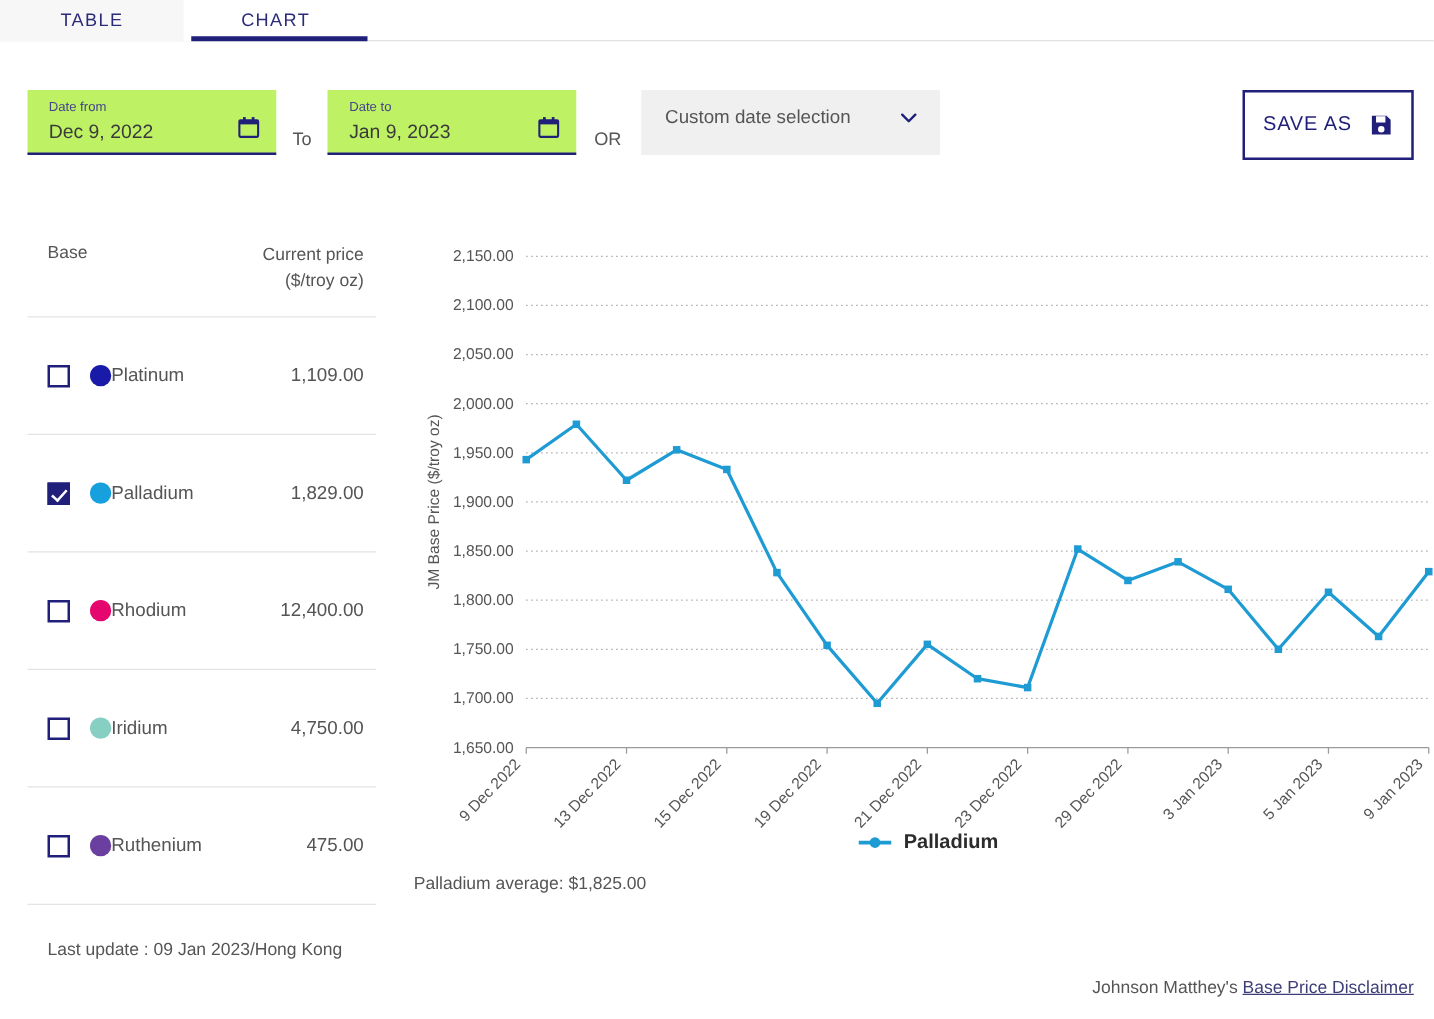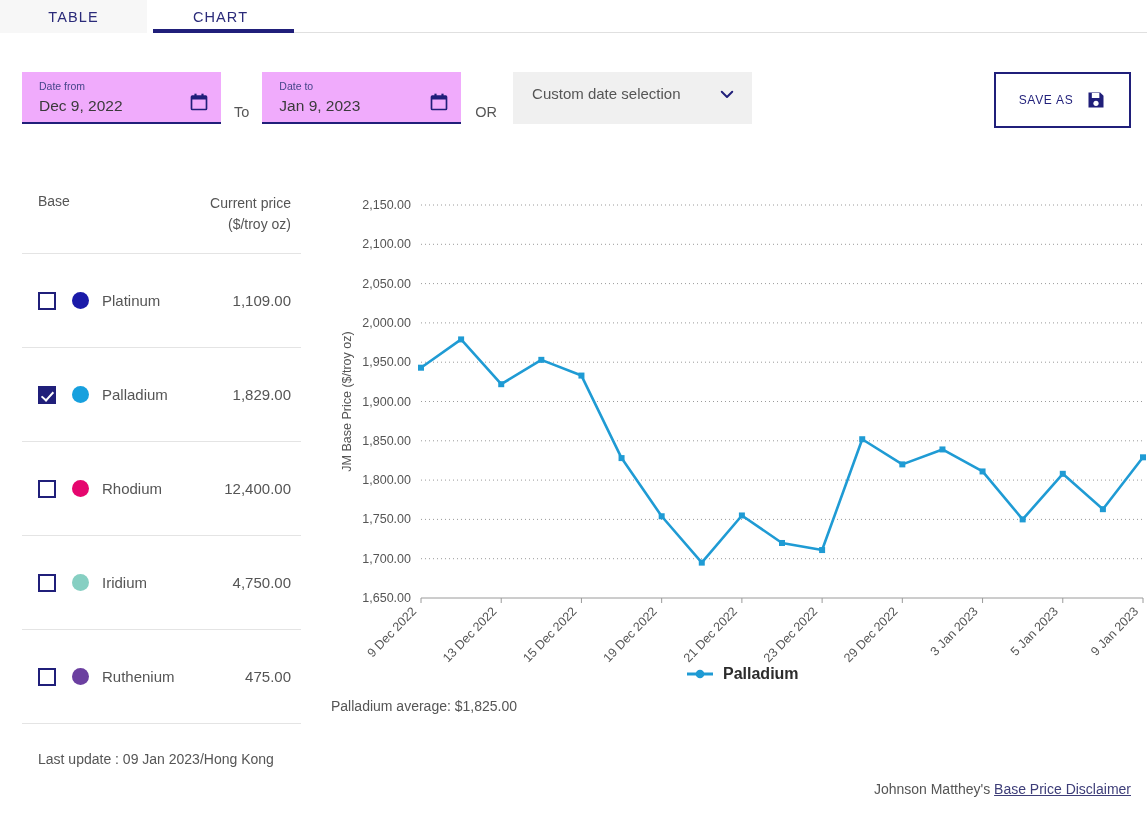--- a/index.html
+++ b/index.html
@@ -31,21 +31,21 @@
     content: ""; position: absolute; left: 6px; right: 0; bottom: 0;
     height: 4px; background: #201f7a;
   }
 
   
   .controls {
     display: flex; align-items: flex-start;
     padding: 39px 0 0 22px; height: 105px; position: relative;
   }
   .datefield {
-    width: 199px; height: 52px; background: #f0abfc;
+    width: 199px; height: 52px; background: #bef264;
     border-bottom: 2px solid #201f7a;
     padding: 8px 12px 0 17px; position: relative; cursor: pointer;
   }
   .datefield .lbl { font-size: 10.5px; color: #45458a; line-height: 13px; }
   .datefield .val { font-size: 15.5px; color: #3a3a3a; line-height: 22px; margin-top: 2px; }
   .cal-icon { position: absolute; right: 12px; top: 20px; width: 20px; height: 20px; }
   .to-lbl {
     font-size: 14.5px; color: #555; margin: 0 13px; align-self: center;
     padding-top: 14px;
   }
@@ -59,21 +59,21 @@
     cursor: pointer; position: relative;
   }
   .customsel span { font-size: 15px; color: #555; flex: 1; }
   .chev { width: 18px; height: 18px; }
   .saveas {
     position: absolute; right: 16px; top: 39px;
     width: 137px; height: 56px; border: 2px solid #201f7a;
     background: #fff; display: flex; align-items: center; justify-content: center;
     gap: 13px; cursor: pointer;
   }
-  .saveas .txt { font-size: 12px; letter-spacing: .7px; color: #201f7a; font-weight: 400; }
+  .saveas .txt { font-size: 16px; letter-spacing: .7px; color: #201f7a; font-weight: 400; }
 
   
   .body-wrap { display: flex; padding: 55px 0 0 0; }
 
   
   .sidebar { width: 279px; margin-left: 22px; flex: none; }
   .sb-head {
     display: flex; justify-content: space-between;
     padding: 0 10px 18px 16px; border-bottom: 1px solid #e4e4e4;
   }
@@ -87,21 +87,21 @@
     width: 18px; height: 18px; border: 2px solid #201f7a;
     flex: none; position: relative; cursor: pointer; background: #fff;
   }
   .cbox.checked { background: #201f7a; }
   .cbox.checked::after {
     content: ""; position: absolute; left: 4px; top: 1px;
     width: 5px; height: 10px; border: solid #fff;
     border-width: 0 2px 2px 0; transform: rotate(42deg);
   }
   .dot { width: 17px; height: 17px; border-radius: 50%; margin-left: 16px; flex: none; }
-  .mname { font-size: 15px; color: #555; margin-left: 13px; flex: 1; }
+  .mname { font-size: 15px; color: #555; flex: 1; }
   .mprice { font-size: 15px; color: #555; text-align: right; }
   .lastupd { font-size: 14px; color: #555; padding: 27px 0 0 16px; }
 
   
   .chart-area { flex: 1; position: relative; margin-left: 30px; }
   .chart-svg { display: block; }
   .avg-text {
     font-size: 14px; color: #555; position: absolute;
     left: 0px; top: 505px;
   }

